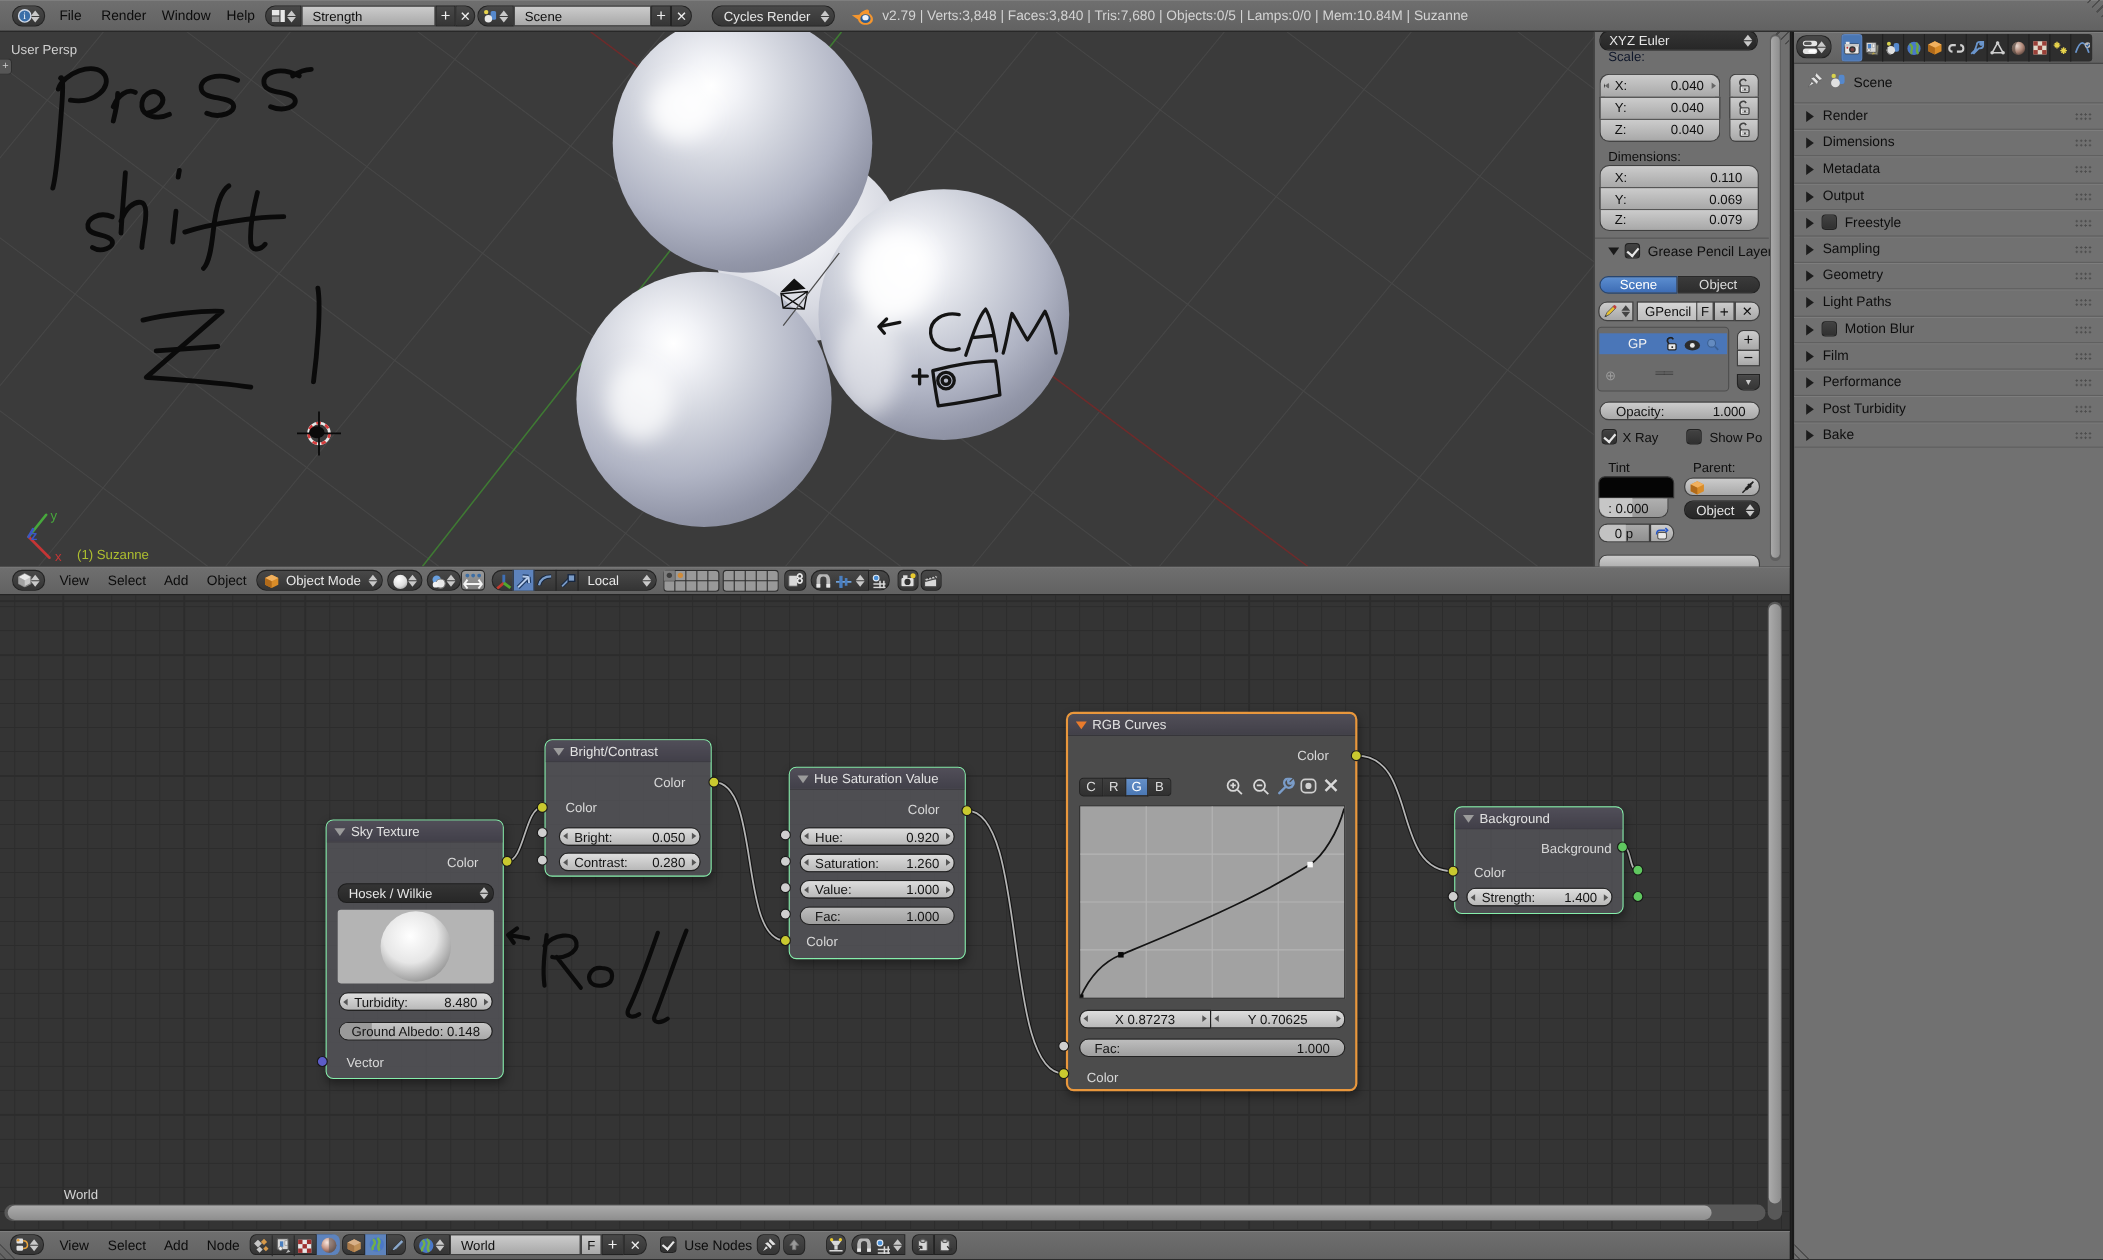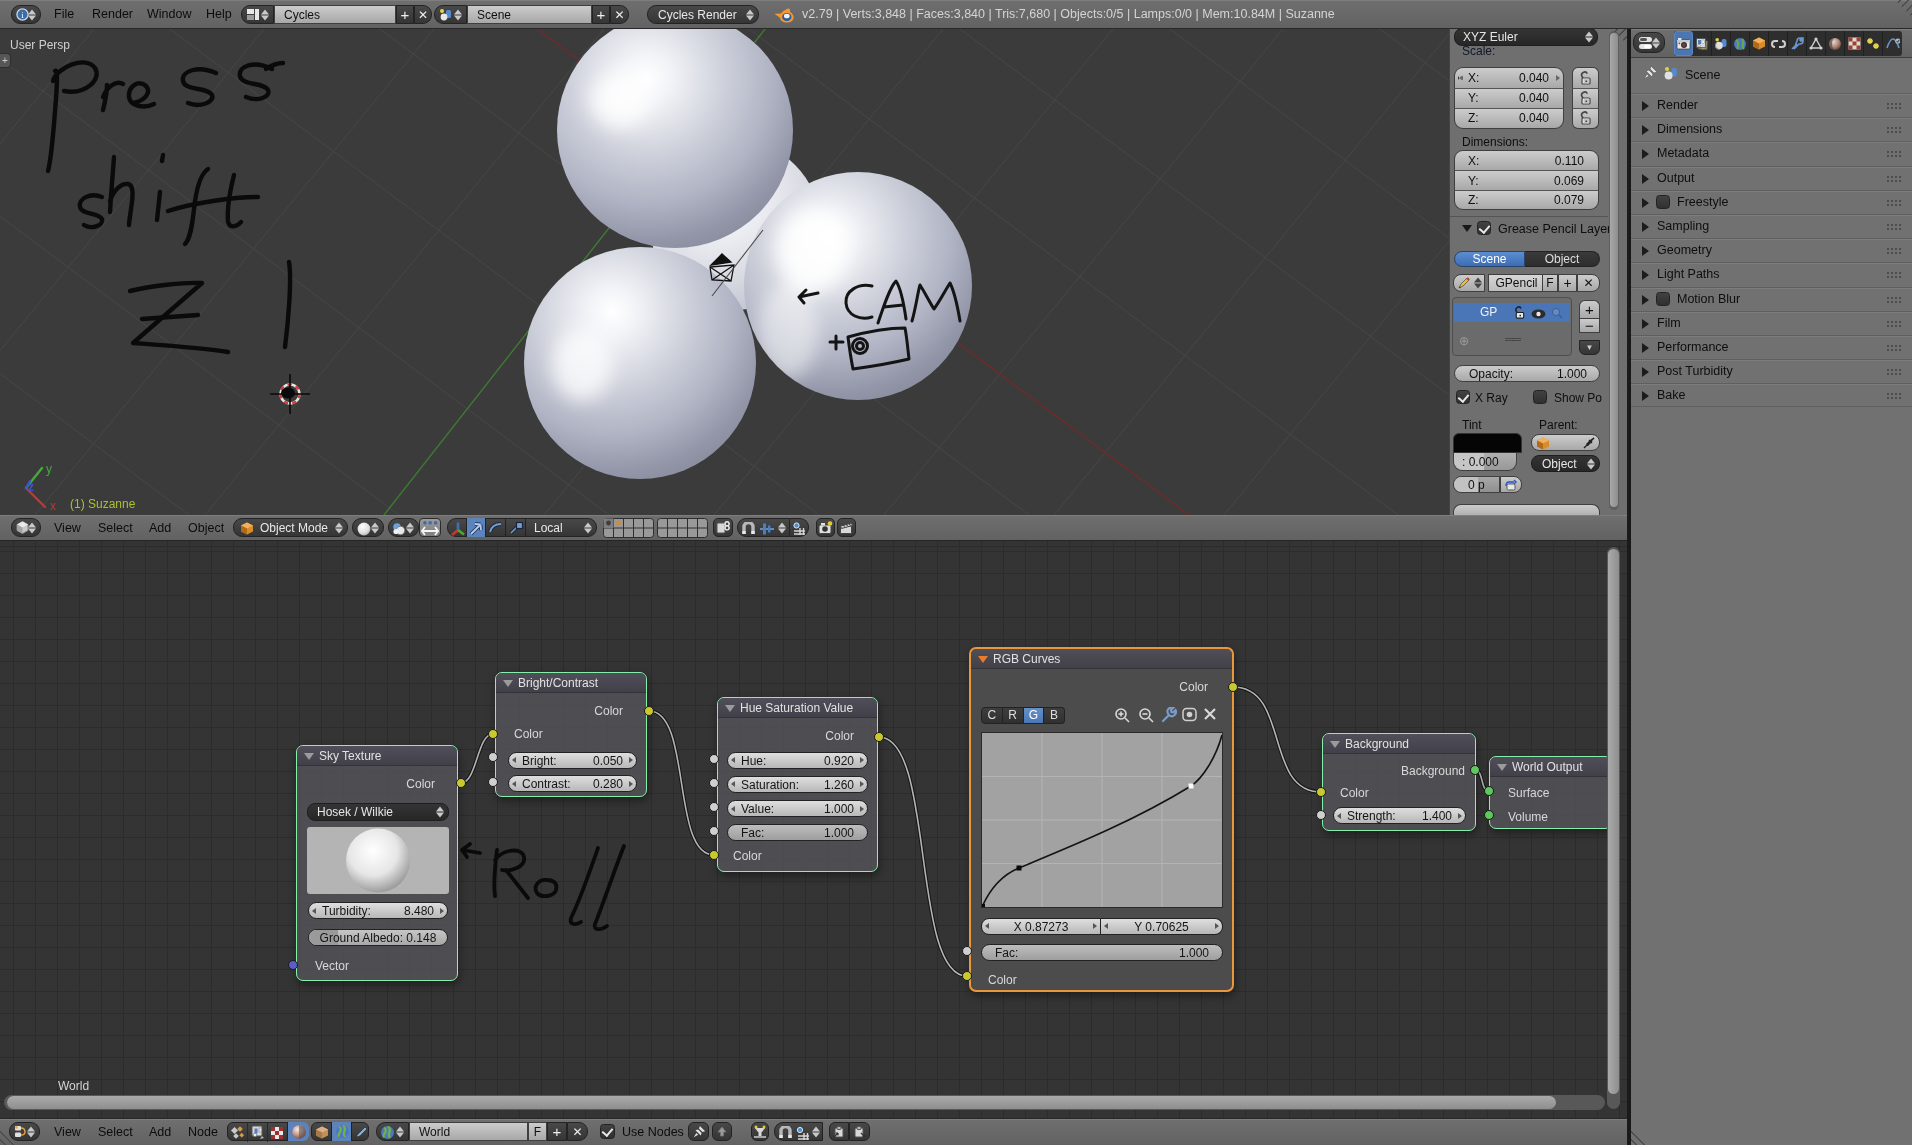--- a/index.html
+++ b/index.html
@@ -68,21 +68,21 @@
         <rect x="0" y="0" width="7" height="5" fill="#e8e8e8"></rect>
         <rect x="0" y="6" width="7" height="5" fill="#9a9a9a"></rect>
         <rect x="8" y="0" width="4" height="11" fill="#e8e8e8"></rect>
       </svg>
     <span class="updn dkk">
         <i class="u"></i>
         <i class="d"></i>
       </span>
   </div>
   <div class="lt" style="left:274px;top:5px;width:122px;height:19px;border-radius:0">
-      <span class="lbl" style="left:9px">Cycles</span>
+      <span class="lbl" style="left:9px">Strength</span>
     </div>
   <div class="dk ctr" style="left:396px;top:5px;width:18px;height:19px;border-radius:0;font-size:15px;color:#efefef">+</div>
   <div class="dk ctr" style="left:414px;top:5px;width:18px;height:19px;border-radius:0 9px 9px 0;font-size:12px;color:#efefef">✕</div>
 
   <div class="dk" style="left:434px;top:5px;width:33px;height:19px;border-radius:9px 0 0 9px">
     <svg width="14" height="14" viewBox="0 0 14 14" style="position:absolute;left:4px;top:2px">
         <circle cx="3" cy="3" r="2" fill="#e8d44c"></circle>
         <rect x="7" y="2" width="5" height="8" rx="1.5" fill="#5588cc"></rect>
         <circle cx="5" cy="9" r="3.4" fill="#e8e8e8"></circle>
       </svg>
@@ -742,28 +742,20 @@
         <span class="la"></span>
         <span class="ra"></span>
         <span class="l">Strength:</span>
         <span class="v">1.400</span>
       </div>
   </div>
   <span class="sock grn" style="left:1470px;top:224px"></span>
   <span class="sock y" style="left:1316px;top:246px"></span>
   <span class="sock g" style="left:1316px;top:269px"></span>
 
-  <div class="node" style="left:1489px;top:214.5px;width:123px;height:73px">
-    <div class="nhead">
-        <span class="tri"></span>
-        <span class="t">World Output</span>
-      </div>
-    <span class="nlabel" style="left:18px;top:29px">Surface</span>
-    <span class="nlabel" style="left:18px;top:53px">Volume</span>
-  </div>
   <span class="sock grn" style="left:1484px;top:245px"></span>
   <span class="sock grn" style="left:1484px;top:269px"></span>
 
   <svg width="200" height="110" style="position:absolute;left:450px;top:295px">
     <g stroke="#0a0a0a" stroke-width="3.8" fill="none" stroke-linecap="round" stroke-linejoin="round">
       <path d="M30,17 L12,14 M12,14 L20,8 M12,14 L17,21"></path>
       <path d="M47,14 C45,30 43,46 45,60 M45,24 C53,13 72,11 74,21 C76,31 60,36 52,34 M56,34 L78,62"></path>
       <path d="M97,44 C88,43 83,51 87,57 C91,62 104,61 106,54 C108,46 102,44 97,44"></path>
       <path d="M148,12 C139,38 127,70 121,82 C119,88 125,90 131,86"></path>
       <path d="M174,10 C164,35 151,74 145,88 C143,94 150,95 157,90"></path>

